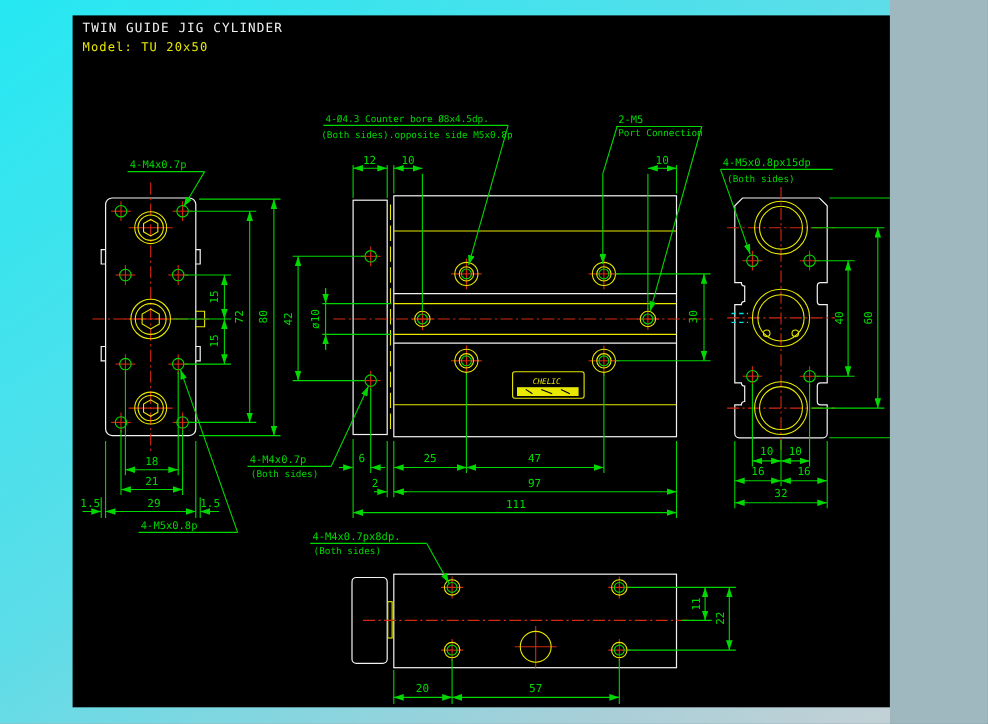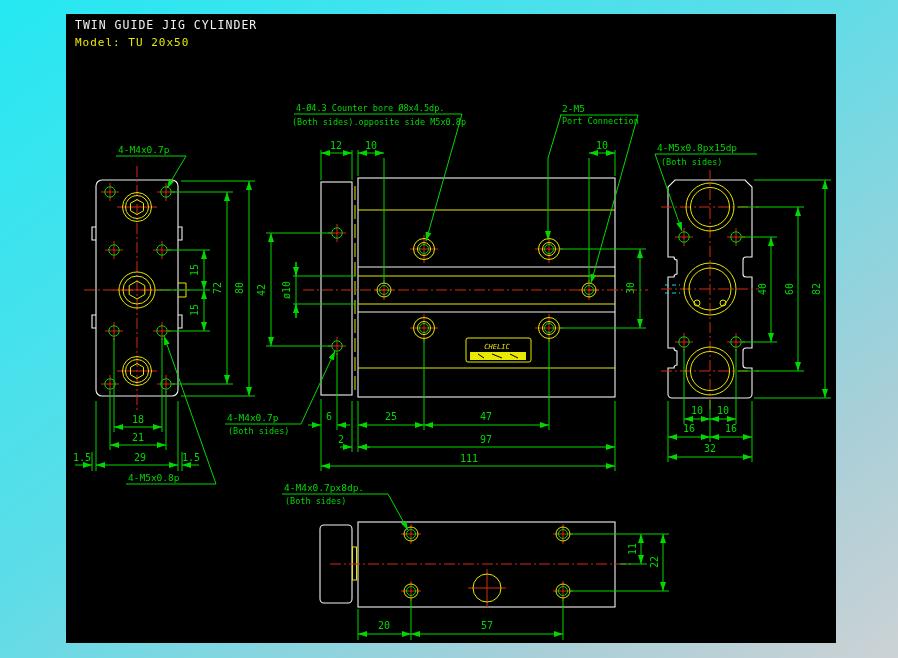--- a/index.html
+++ b/index.html
@@ -1,16 +1,16 @@
 <!DOCTYPE html>
 <html><head>
 <meta charset="utf-8">
 <style>
   html,body{margin:0;padding:0;background:#9fb8c0;}
-  .stage{position:relative;width:898px;height:658px;overflow:hidden;
+  .stage{position:relative;width:809px;height:658px;overflow:hidden;
          font-family:"DejaVu Sans Mono",monospace;}
   svg{display:block}
   
   .w{stroke:#f2f2f2;fill:none;stroke-width:1.1}
   .y{stroke:#e8e800;fill:none;stroke-width:1}
   .g{stroke:#00d800;fill:none;stroke-width:1}
   .r{stroke:#d42a10;fill:none;stroke-width:1}
   .c{stroke:#00e0e0;fill:none;stroke-width:1.2;stroke-dasharray:4 3}
   .cl{stroke-dasharray:11 3 2 3}           
   .yd{stroke-dasharray:14 5}               

